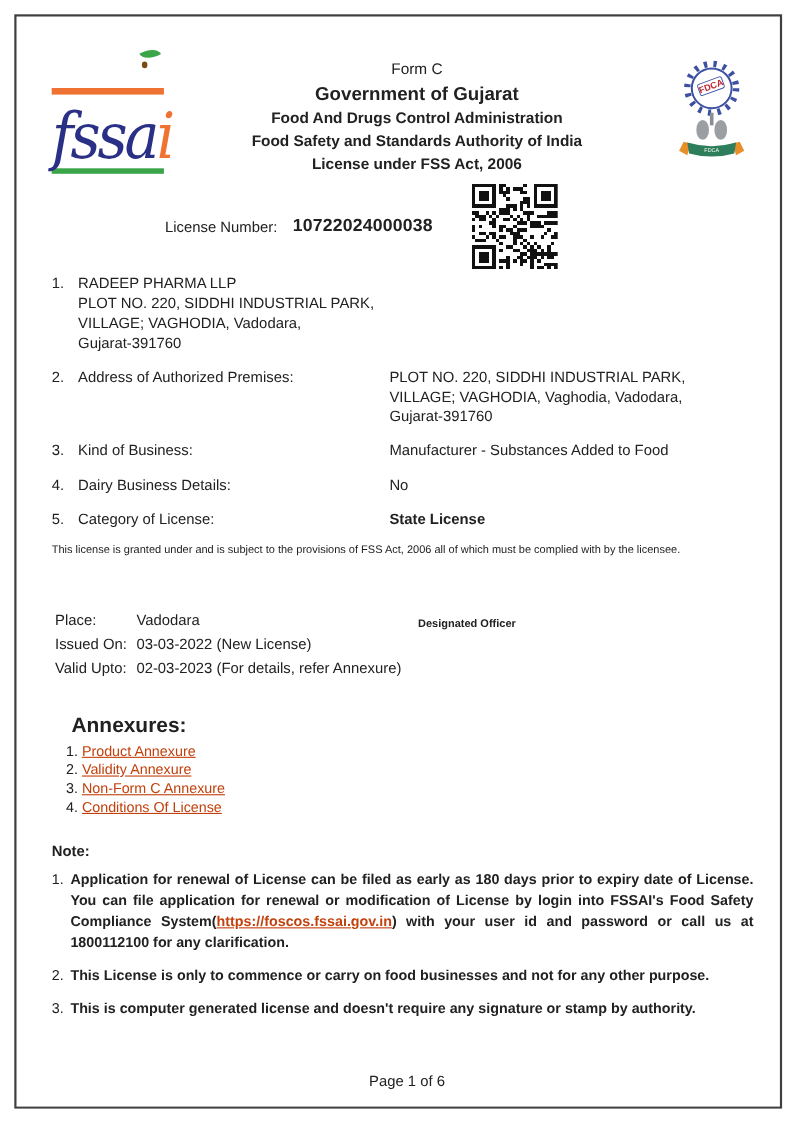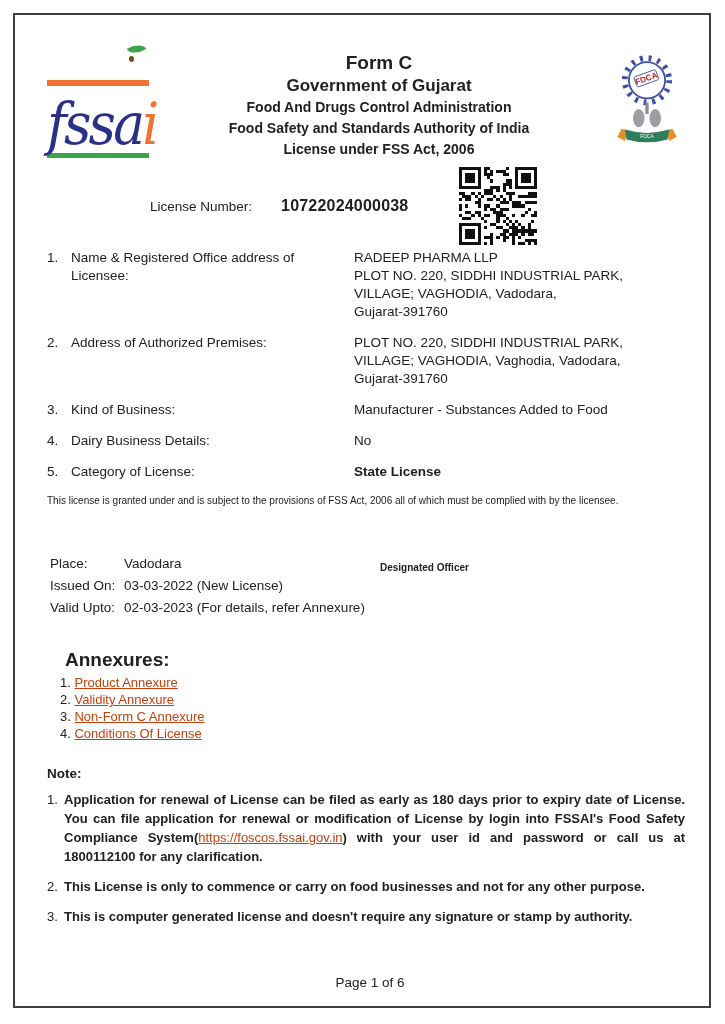--- a/index.html
+++ b/index.html
@@ -30,28 +30,28 @@
   }
   .fssai-i { color:#ef7232; }
   .fssai-leaf {
     position:absolute; z-index:3; top:1px; right:6px;
     width:17px; height:10px; background:#3ba54a;
     border-radius:0 100% 0 100%; transform:rotate(-30deg);
   }
   .fssai-leaf-dot { position:absolute; z-index:3; top:13px; right:17px; width:5px; height:6px; background:#7a4b16; border-radius:50%; }
 
   .header-center { flex:1 1 auto; text-align:center; padding-top:8px; }
-  .h-line1 { font-size:19px; font-weight:bold; line-height:23px; }
+  .h-line1 { font-size:14px; font-weight:normal; line-height:23px; }
   .h-line2 { font-size:17px; font-weight:bold; line-height:23px; }
   .h-line3 { font-size:14px; font-weight:bold; line-height:21px; }
 
   .fdca-emblem { width:80px; flex:0 0 auto; padding-top:10px; text-align:center; }
 
   
-  .license-row { display:flex; align-items:center; gap:29px; margin:6px 0 0 135px;text-align:center; }
+  .license-row { display:flex; align-items:center; gap:14px; margin:6px 0 0 135px;text-align:center; }
   .license-label { font-size:13.5px; }
   .license-number { font-size:16px; font-weight:bold; letter-spacing:.2px; }
   .qr { width:78px; height:78px; margin-left:22px; }
 
   
   .items { margin:4px 24px 0 32px; }
   .item-row { display:grid; grid-template-columns:24px 283px auto; font-size:13.5px; line-height:18px; margin-bottom:13px; }
   .item-no { color:#212121; }
   .item-value { white-space:pre-line; }
   .item-value.bold { font-weight:bold; }
@@ -70,21 +70,21 @@
   .annex-item { line-height:17px; }
   .annex-item a, .note-link { color:#c2410c; text-decoration:underline; cursor:pointer; }
   a:empty { display:none; }
 
   
   .notes { margin:24px 24px 0 32px; }
   .note-heading { font-weight:bold; font-size:13.5px; margin-bottom:9px; }
   .note-item { display:flex; margin-bottom:11px; }
   .note-no { flex:0 0 17px; font-size:13px; line-height:19px; }
   .note-text { flex:1 1 auto; font-size:13px; line-height:19px; font-weight:bold; text-align:justify; }
-  .note-link { font-weight:normal; }
+  .note-link { font-weight:bold; }
 
   
   .footer { position:absolute; left:0; right:0; bottom:16px; text-align:center; font-size:13.5px;padding-left:16px; }
 </style>
 </head>
 <body>
 
 <div class="page">
 
   <div class="header">
@@ -410,21 +410,20 @@
           <rect x="57" y="72" width="3" height="3" fill="#111"></rect>
           <rect x="60" y="72" width="3" height="3" fill="#111"></rect>
           <rect x="66" y="72" width="3" height="3" fill="#111"></rect>
           <rect x="72" y="72" width="3" height="3" fill="#111"></rect>
         </svg></span>
   </div>
 
   <div class="items">
     <div class="item-row">
       <span class="item-no">1.</span>
-      <span class="item-label">Name &amp; Registered Office address of Licensee:</span>
       <span class="item-value">RADEEP PHARMA LLP
 PLOT NO. 220, SIDDHI INDUSTRIAL PARK,
 VILLAGE; VAGHODIA, Vadodara,
 Gujarat-391760</span>
     </div>
     <div class="item-row">
       <span class="item-no">2.</span>
       <span class="item-label">Address of Authorized Premises:</span>
       <span class="item-value">PLOT NO. 220, SIDDHI INDUSTRIAL PARK,
 VILLAGE; VAGHODIA, Vaghodia, Vadodara,

